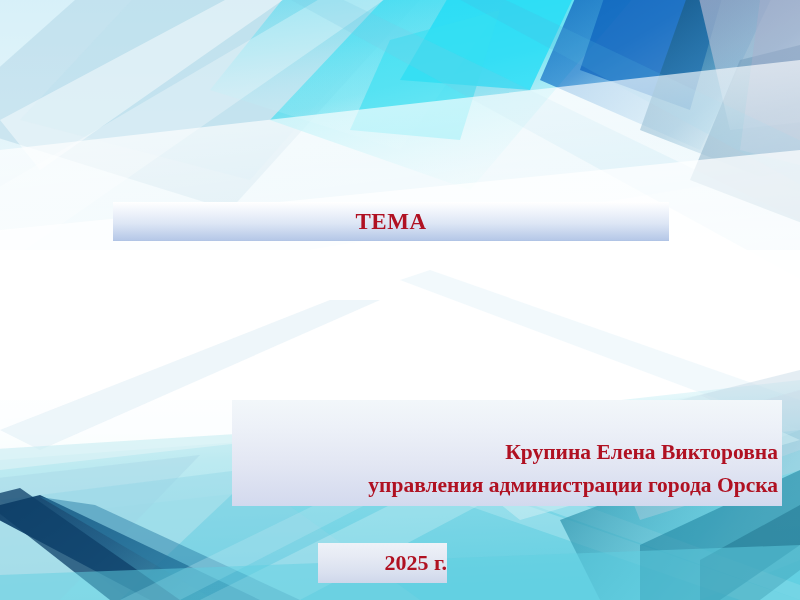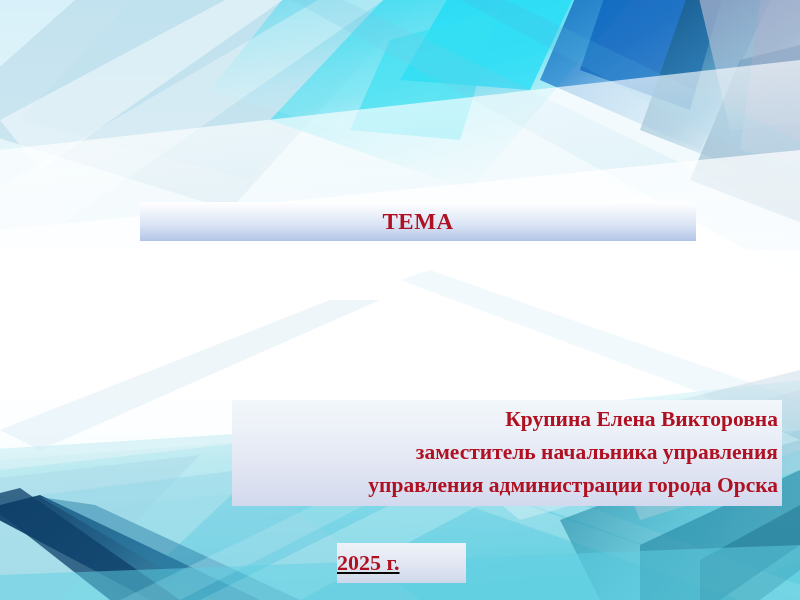--- a/index.html
+++ b/index.html
@@ -30,21 +30,21 @@
   
   .plate {
     position: absolute;
     box-sizing: border-box;
     display: flex;
     flex-direction: column;
     justify-content: center;
   }
 
   #title-plate {
-    left: 140px;
+    left: 113px;
     top: 202px;
     width: 556px;
     height: 39px;
     background: linear-gradient(to bottom,
         #ffffff 0%,
         #f4f7fc 18%,
         #dde6f5 55%,
         #b7c9e8 96%,
         #aec2e4 100%);
     align-items: center;
@@ -79,31 +79,30 @@
   .author-line {
     color: #b01122;
     font-size: 21.5px;
     font-weight: bold;
     line-height: 33px;
     text-align: right;
     white-space: nowrap;
   }
 
   #year-plate {
-    left: 337px;
+    left: 318px;
     top: 543px;
     width: 129px;
     height: 40px;
     background: linear-gradient(to bottom,
         #eef2f8 0%,
         #e6eaf4 35%,
         #d9e0ef 75%,
         #ced7ea 100%);
-    align-items: flex-start;
-    text-decoration: underline;
+    align-items: flex-end;
   }
 
   #year-text {
     color: #b01122;
     font-size: 22px;
     font-weight: bold;
     line-height: 1;
     text-align: center;
     white-space: nowrap;
   }
@@ -239,21 +238,20 @@
 
     <polygon points="0,575 800,545 800,600 0,600" fill="#5fcfe2" opacity="0.5"></polygon>
   </svg>
 
   <div id="title-plate" class="plate">
     <div id="title-text">ТЕМА</div>
   </div>
 
   <div id="author-plate" class="plate">
     <div class="author-line">Крупина Елена Викторовна</div>
-    <div class="author-line">заместитель начальника управления</div>
     <div class="author-line">управления администрации города Орска</div>
   </div>
 
   <div id="year-plate" class="plate">
     <div id="year-text">2025 г.</div>
   </div>
 
 </div>
 
 </body></html>

